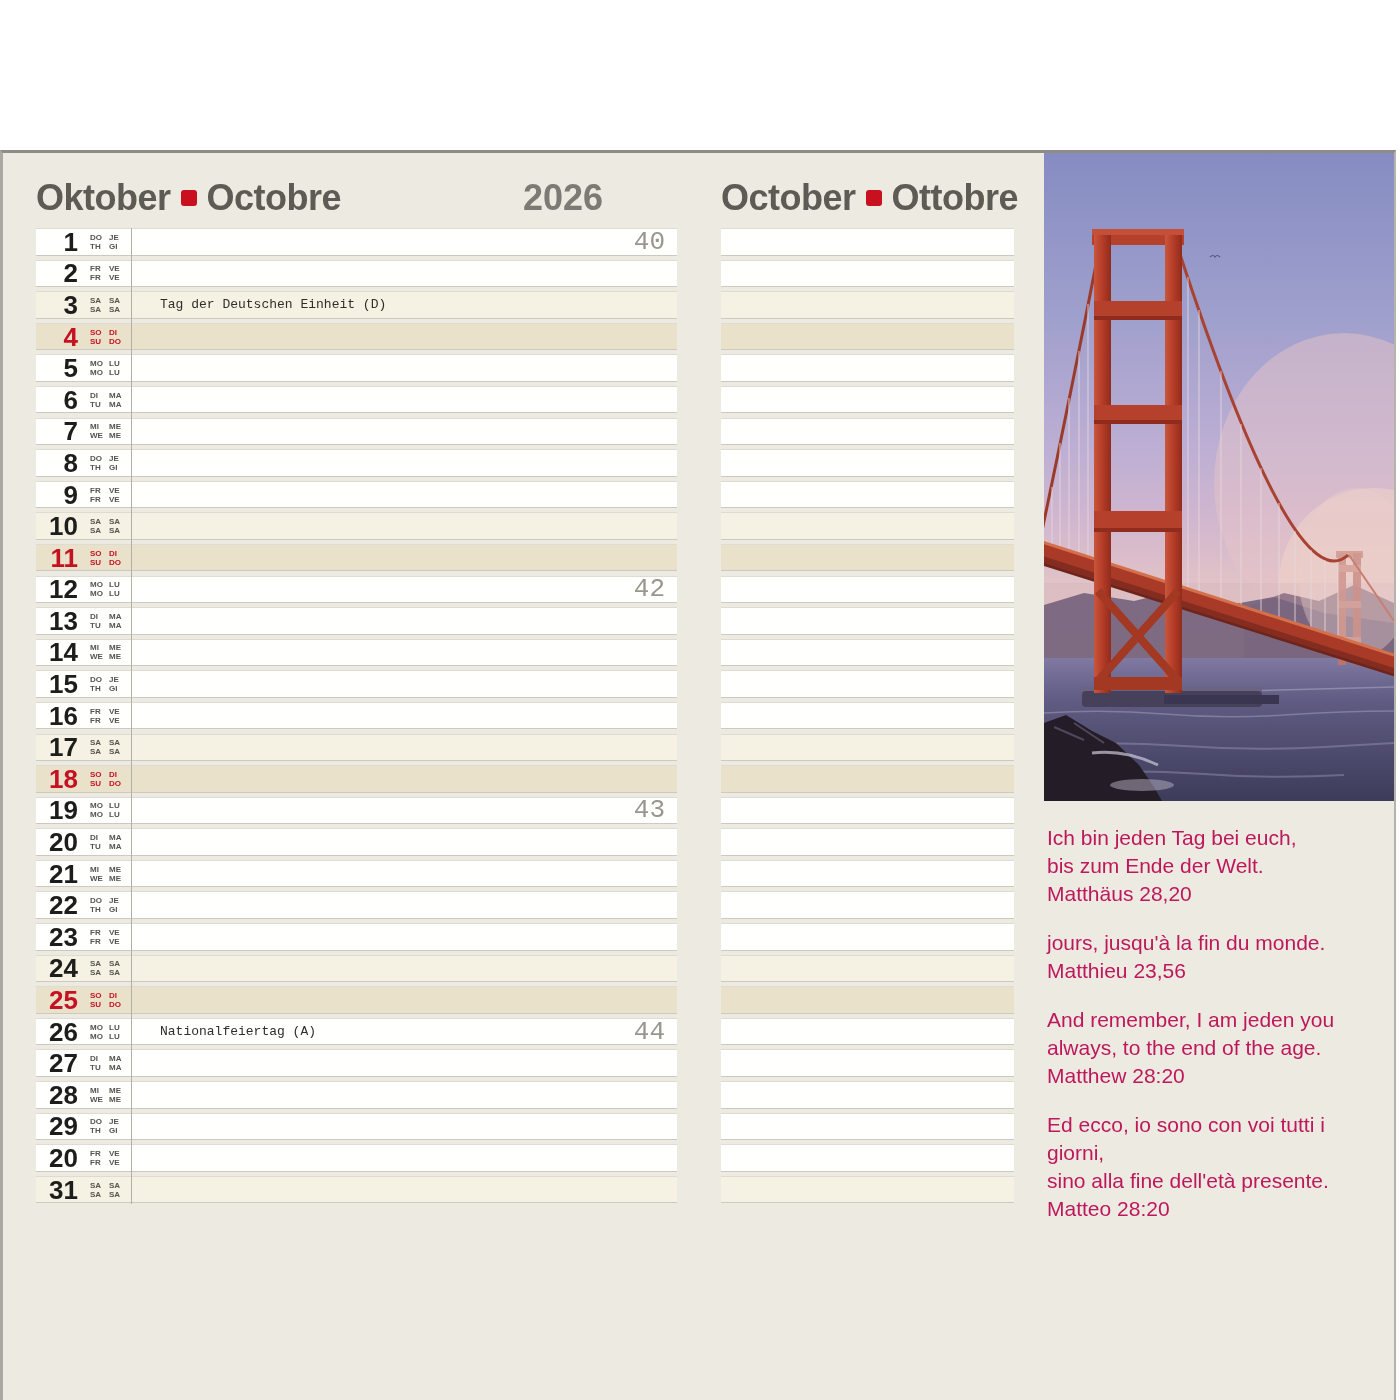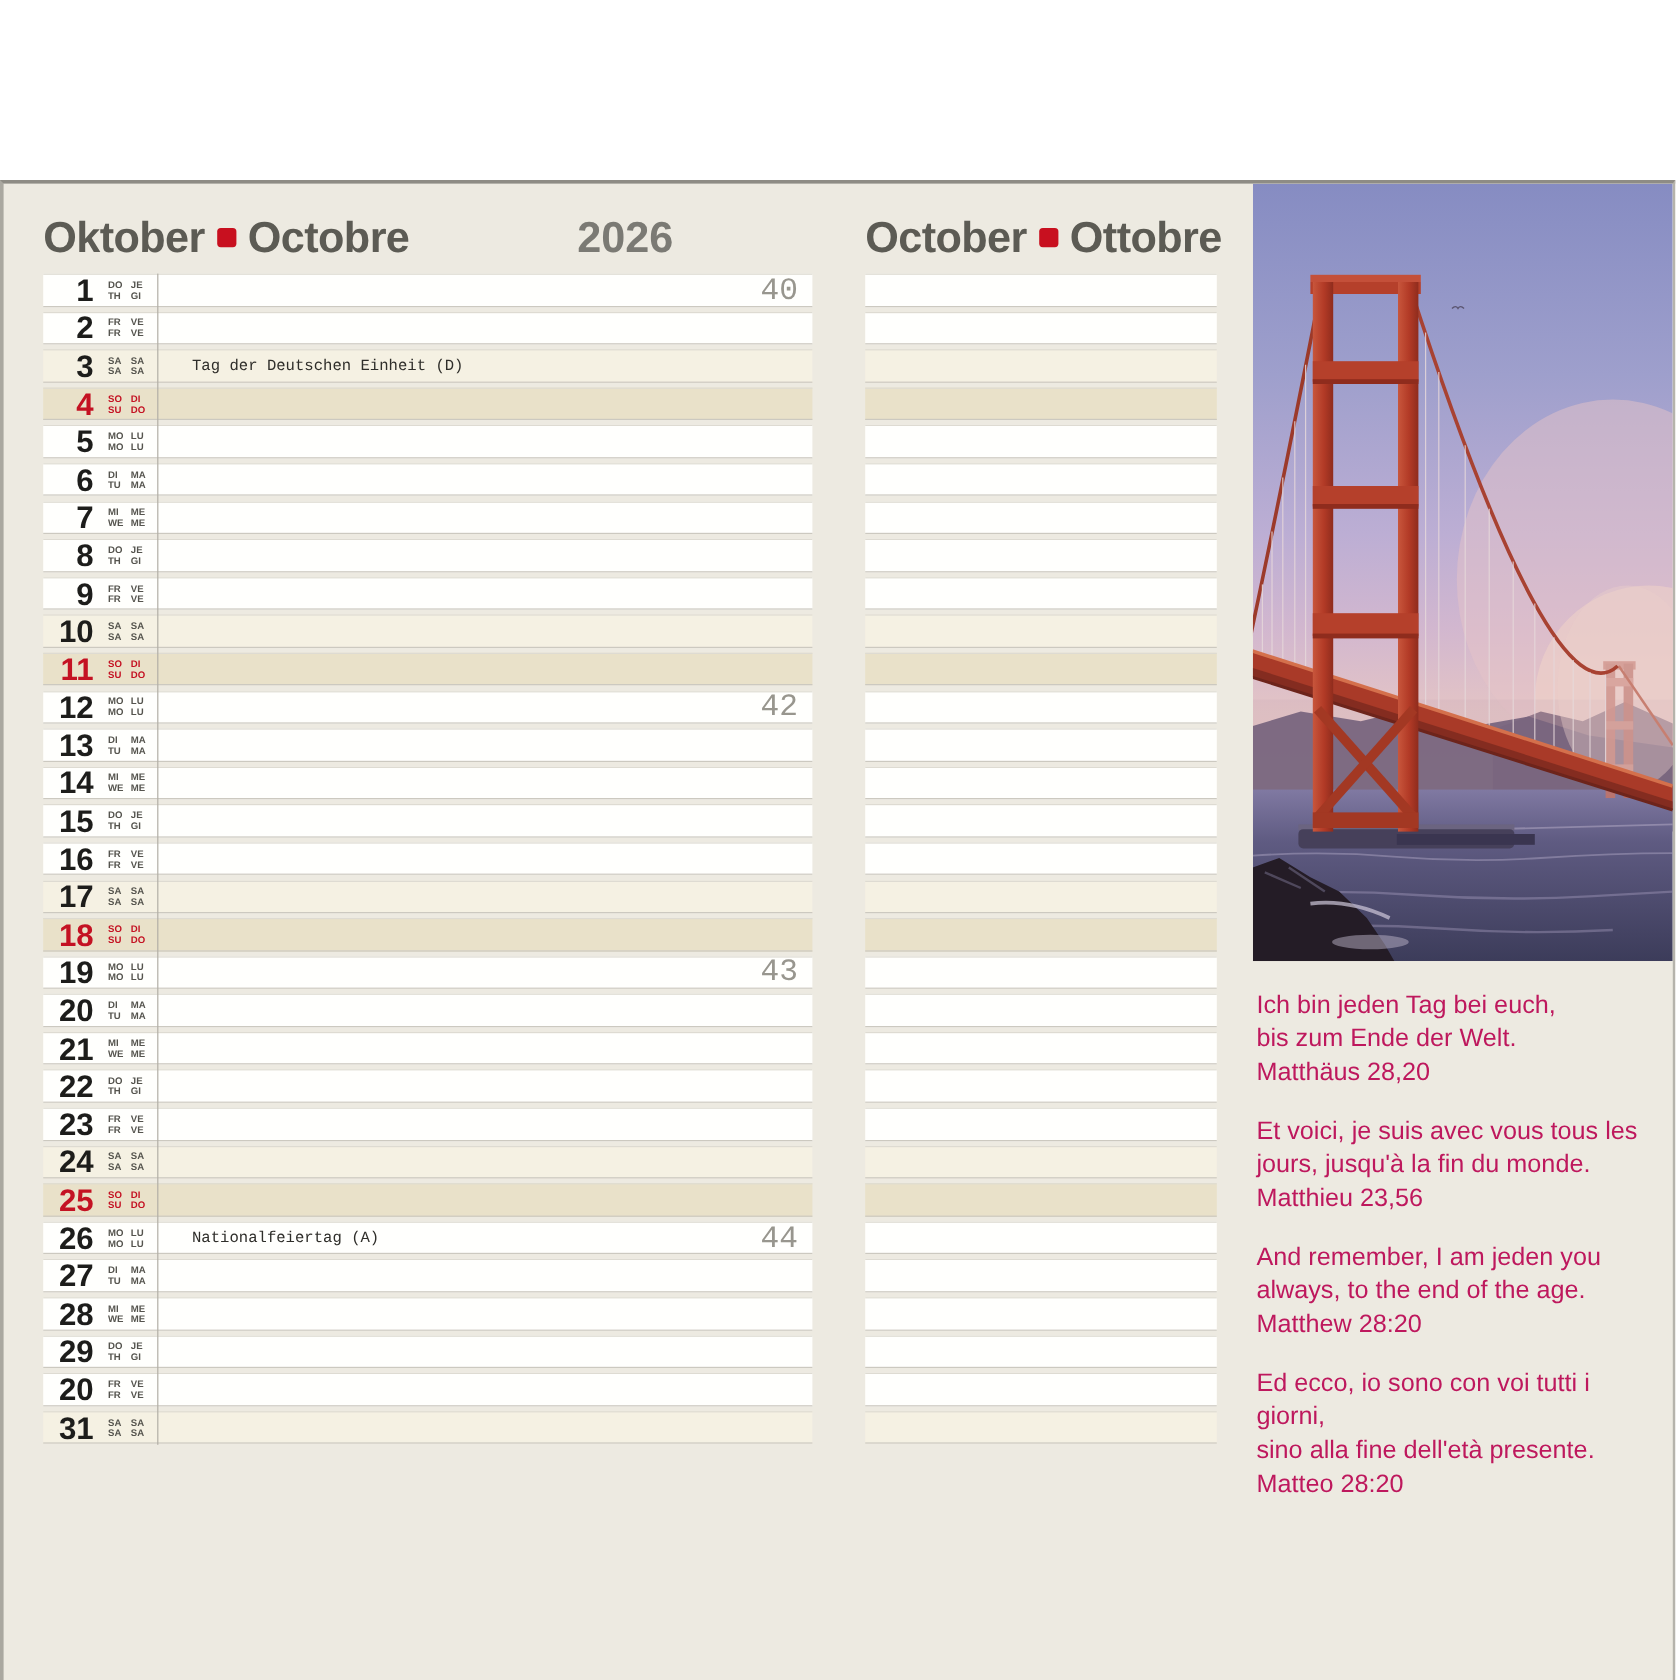--- a/index.html
+++ b/index.html
@@ -9,21 +9,21 @@
         box-sizing:border-box;background:#edeae1;
         border-top:3px solid #8e8c85;border-bottom:3px solid #8e8c85;
         border-left:3px solid #aaa8a0;border-right:2px solid #b5b3ab;}
   
   .title{position:absolute;top:24px;font-size:36px;font-weight:bold;color:#5c5b54;
          letter-spacing:-0.5px;white-space:nowrap;}
   .title.left{left:33px;}
   .title.right{left:718px;width:293px;text-align:right;}
   .sq{display:inline-block;width:16px;height:16px;border-radius:3px;background:#c8101f;
       margin:0 10px;vertical-align:middle;transform:translateY(-2px);}
-  .year{position:absolute;top:24px;left:478px;width:192px;text-align:left;
+  .year{position:absolute;top:24px;left:464px;width:192px;text-align:center;
         font-size:36px;font-weight:bold;color:#7b7a74;}
   
   .ltable{position:absolute;left:33px;top:75px;width:641px;display:flex;
           flex-direction:column;gap:4.1px;}
   .mtable{position:absolute;left:718px;top:75px;width:293px;display:flex;
           flex-direction:column;gap:4.1px;}
   .vrule{position:absolute;left:128px;top:75px;width:1px;height:976px;background:#b2afa6;z-index:5;}
   .row{height:27.5px;flex:0 0 27.5px;background:#fffffd;box-sizing:border-box;
        border-top:1px solid #dedbd2;border-bottom:1px solid #ccc9c0;
        display:flex;align-items:center;}
@@ -725,21 +725,20 @@
     </svg>
   </div>
 
   <div class="quotes">
     <p>
       <span>Ich bin jeden Tag bei euch,</span>
       <span>bis zum Ende der Welt.</span>
       <span>Matthäus 28,20</span>
     </p>
     <p>
-      <span>Et voici, je suis avec vous tous les</span>
       <span>jours, jusqu'à la fin du monde.</span>
       <span>Matthieu 23,56</span>
     </p>
     <p>
       <span>And remember, I am jeden you</span>
       <span>always, to the end of the age.</span>
       <span>Matthew 28:20</span>
     </p>
     <p>
       <span>Ed ecco, io sono con voi tutti i giorni,</span>

